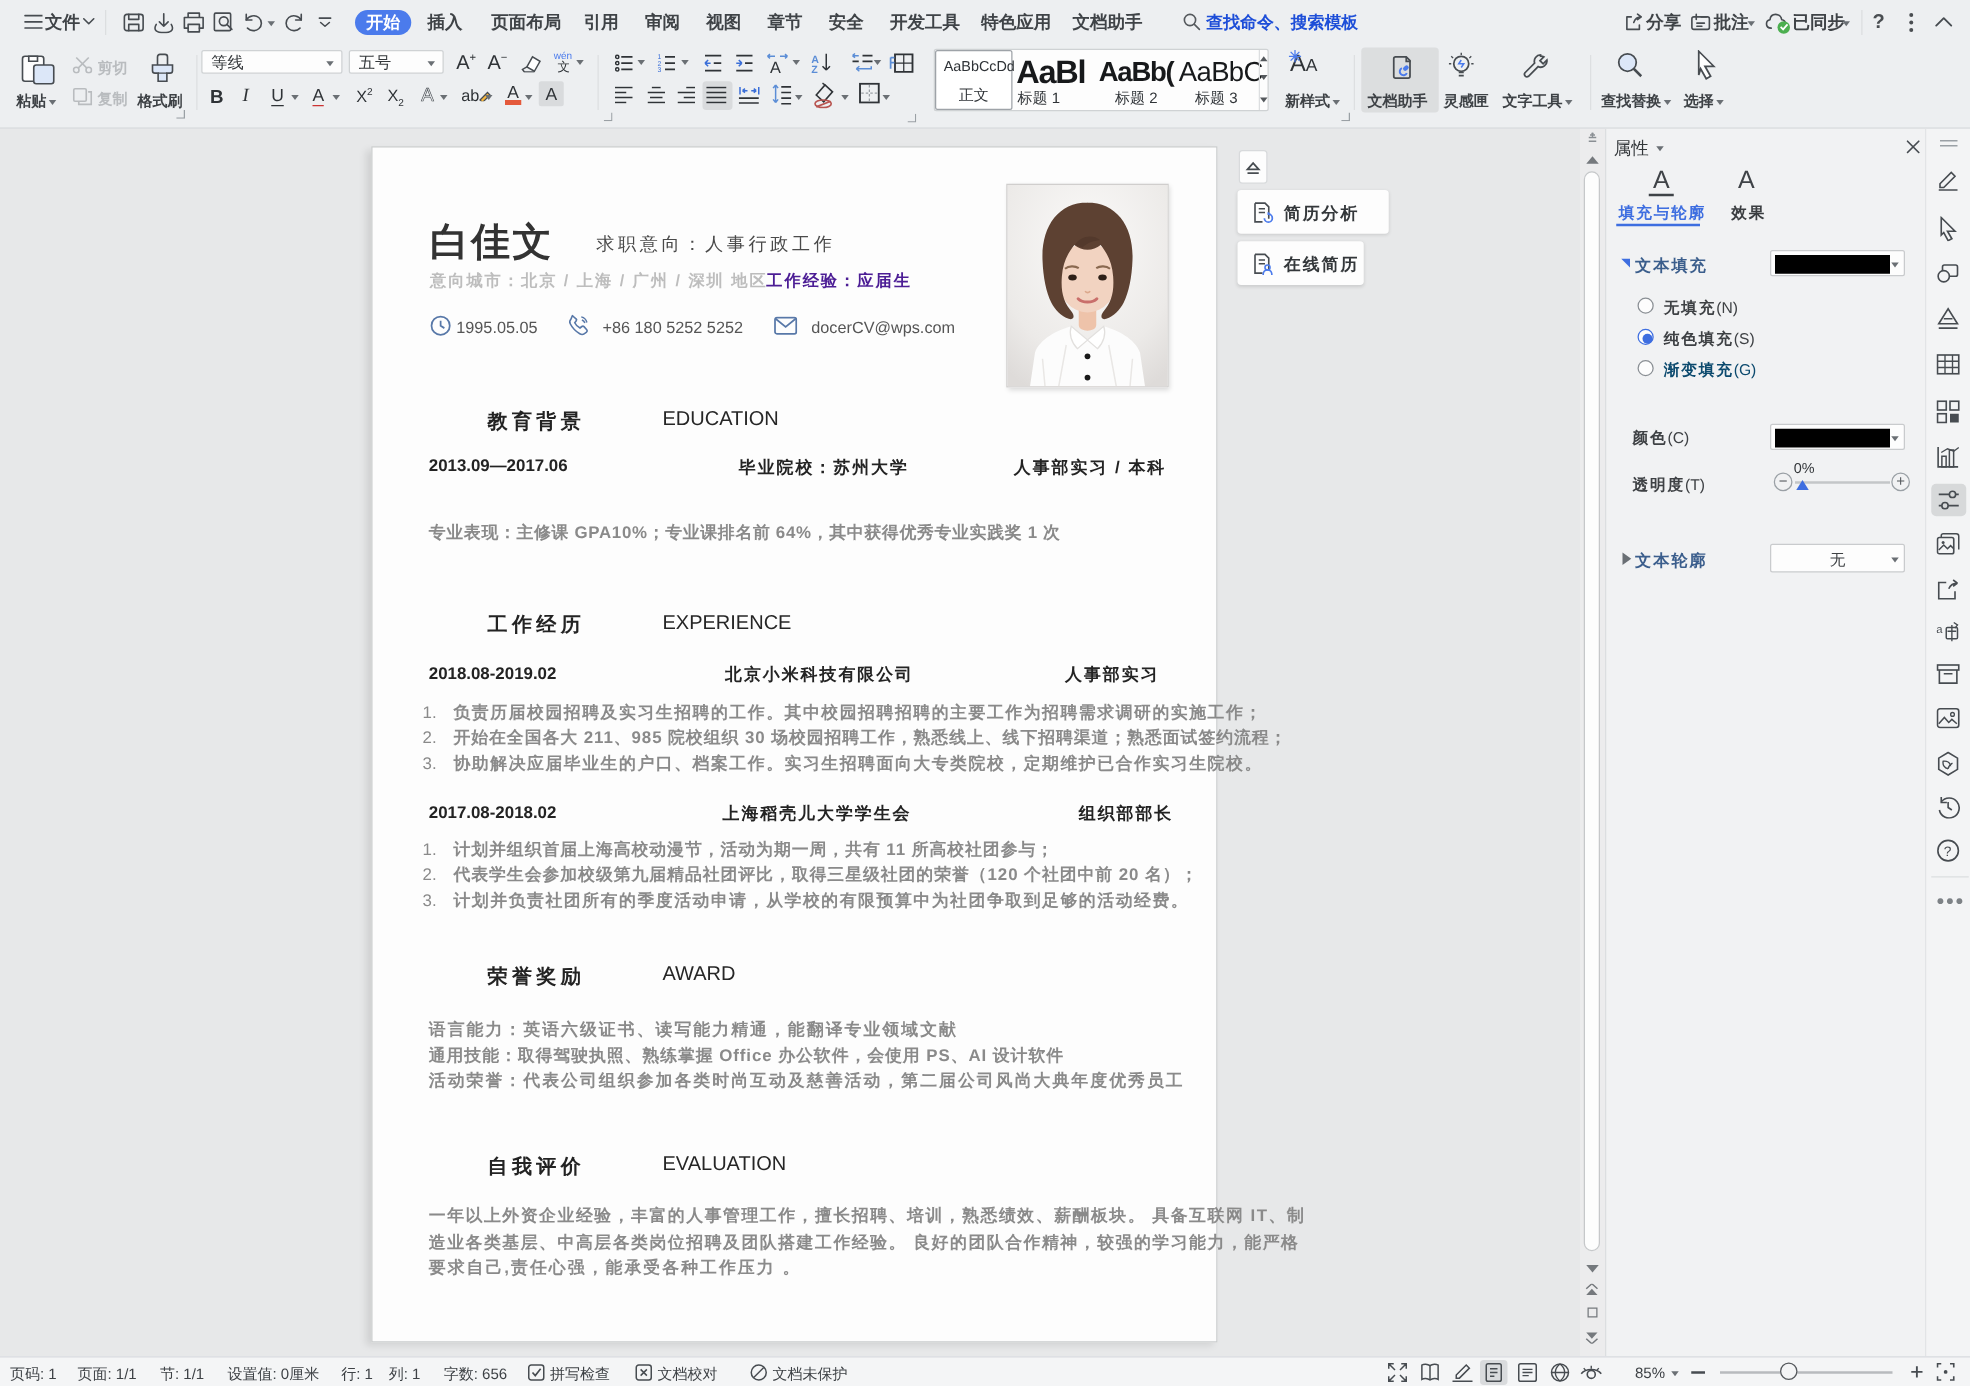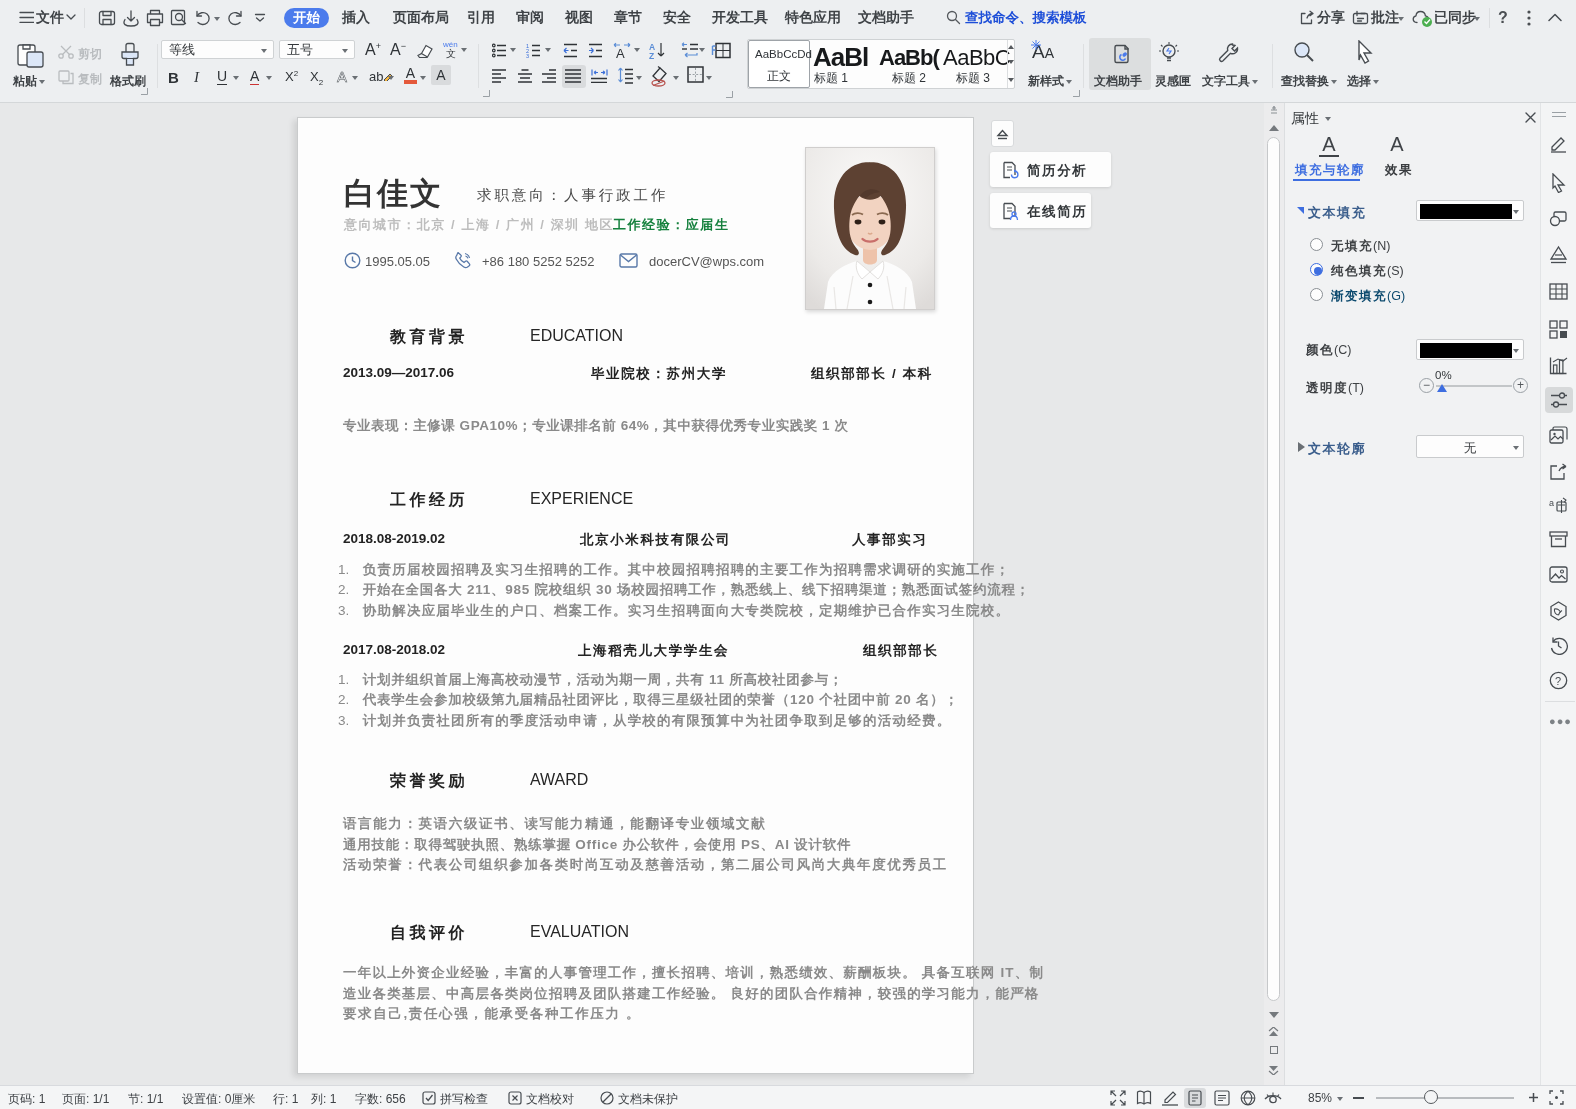--- a/index.html
+++ b/index.html
@@ -342,21 +342,21 @@
     </svg>
  <svg class="abs" style="left:1073px;top:55px" width="7" height="7">
       <path d="M0 6.5h6.5V0" fill="none" stroke="#9aa0a5" stroke-width="1"></path>
     </svg>
 </div>
 <div id="docarea">
     <div id="page">
  <div class="ln" style="left:46px;top:55px;font-size:31px;color:#333;letter-spacing:2px;font-weight:bold">白佳文</div>
  <div class="ln" style="left:179px;top:68px;font-size:14.5px;color:#4a4a4a"><span style="letter-spacing:.2em">求职意向：人事行政工作</span></div>
  <div class="ln" style="left:46px;top:98px;font-size:13px;color:#bdbdbd"><span class="k2">意向城市：北京 / 上海 / 广州 / 深圳 地区</span></div>
- <div class="ln" style="left:315px;top:98px;font-size:13px;color:#15803d"><span class="k2">工作经验：应届生</span></div>
+ <div class="ln" style="left:315px;top:98px;font-size:13px;color:#4c1d95"><span class="k2">工作经验：应届生</span></div>
  <svg class="abs" style="left:46px;top:134px" width="17" height="17" viewBox="0 0 17 17">
         <circle cx="8.5" cy="8.5" r="7.3" fill="none" stroke="#5878a8" stroke-width="1.4"></circle>
         <path d="M8.5 4.5v4.2l3 1.8" fill="none" stroke="#5878a8" stroke-width="1.4"></path>
       </svg>
  <div class="ln" style="left:67px;top:136px;color:#555;font-size:13px">1995.05.05</div>
  <svg class="abs" style="left:156px;top:133px" width="18" height="18" viewBox="0 0 18 18">
         <path d="M4.2 1.8L6.8 4c.5.4.6 1.1.2 1.7L5.8 7.2c.9 1.9 2.3 3.3 4.2 4.2l1.5-1.2c.5-.4 1.2-.4 1.7.1l2.2 2.5c.5.6.4 1.4-.2 1.9l-1.6 1.2c-1.1.8-2.6.8-3.8.1-3.3-2-5.9-4.6-7.6-8-.6-1.2-.4-2.6.5-3.6L3.9 1.6c.1-.1.2-.1.3.2z" fill="none" stroke="#5878a8" stroke-width="1.3"></path>
         <path d="M11 2.5c2.5.6 4 2.1 4.5 4.5M11.5 5c1.3.4 2 1.1 2.4 2.4" fill="none" stroke="#5878a8" stroke-width="1.2"></path>
       </svg>
  <div class="ln" style="left:184px;top:136px;color:#555;font-size:13px">+86 180 5252 5252</div>
@@ -388,21 +388,21 @@
    <path d="M62 85c1.2 1.2 3 1.2 4.2 0" stroke="#dba88c" stroke-width="1.3" fill="none"></path>
    <path d="M56.5 91c3.5 3.5 11.5 3.5 15 0" stroke="#c96f6b" stroke-width="2.4" fill="none" stroke-linecap="round"></path>
    <path d="M64 14c-24 0-37 20-36 46 .5 14 3 26 7 34 3 6 8 11 14 13 4 1.4 5-2 2.5-5.5C45 94 42.5 86 43.5 73c.8-11 5-19 10-25 6 5 15 5 21 0 5 6 9.2 14 10 25 1 13-1.5 21-8 28.5-2.5 3.5-1.5 6.9 2.5 5.5 6-2 11-7 14-13 4-8 6.5-20 7-34 1-26-12-46-36.5-46z" fill="#5d4132"></path>
    <path d="M54 48c4-7 14-9 20-4-6 1-10 2-14 6z" fill="#53392c"></path>
   </svg>
  </div>
  <div class="ln bk" style="left:92px;top:209px;font-size:16px;letter-spacing:3.5px">教育背景</div>
  <div class="ln" style="left:232px;top:209px;font-size:16px;color:#262626">EDUCATION</div>
  <div class="ln bk" style="left:45px;top:247px">2013.09—2017.06</div>
  <div class="ln bk" style="left:293px;top:247px"><span class="k2">毕业院校：苏州大学</span></div>
- <div class="ln bk" style="left:513px;top:247px"><span class="k2">组织部部长 / 本科</span></div>
+ <div class="ln bk" style="left:513px;top:247px"><span class="k2">人事部实习 / 本科</span></div>
  <div class="ln" style="left:45px;top:299px"><span class="k0">专业表现：主修课 GPA10%；专业课排名前 64%，其中获得优秀专业实践奖 1 次</span></div>
  <div class="ln bk" style="left:92px;top:372px;font-size:16px;letter-spacing:3.5px">工作经历</div>
  <div class="ln" style="left:232px;top:372px;font-size:16px;color:#262626">EXPERIENCE</div>
  <div class="ln bk" style="left:45px;top:413px">2018.08-2019.02</div>
  <div class="ln bk" style="left:282px;top:413px"><span class="k2">北京小米科技有限公司</span></div>
  <div class="ln bk" style="left:554px;top:413px"><span class="k2">人事部实习</span></div>
  <div class="ln" style="left:40px;top:443px">1.　<span class="k1">负责历届校园招聘及实习生招聘的工作。其中校园招聘招聘的主要工作为招聘需求调研的实施工作；</span></div>
  <div class="ln" style="left:40px;top:463px">2.　<span class="k05">开始在全国各大 211、985 院校组织 30 场校园招聘工作，熟悉线上、线下招聘渠道；熟悉面试签约流程；</span></div>
  <div class="ln" style="left:40px;top:484px">3.　<span class="k1">协助解决应届毕业生的户口、档案工作。实习生招聘面向大专类院校，定期维护已合作实习生院校。</span></div>
  <div class="ln bk" style="left:45px;top:524px">2017.08-2018.02</div>

